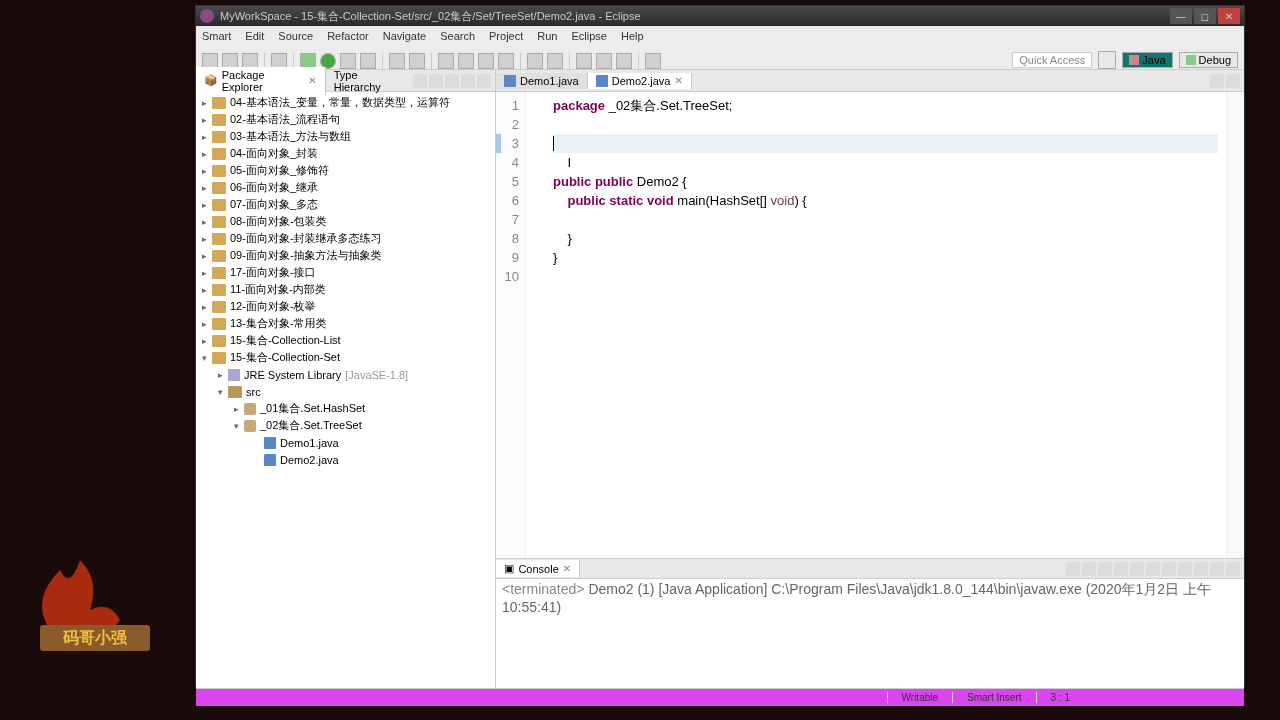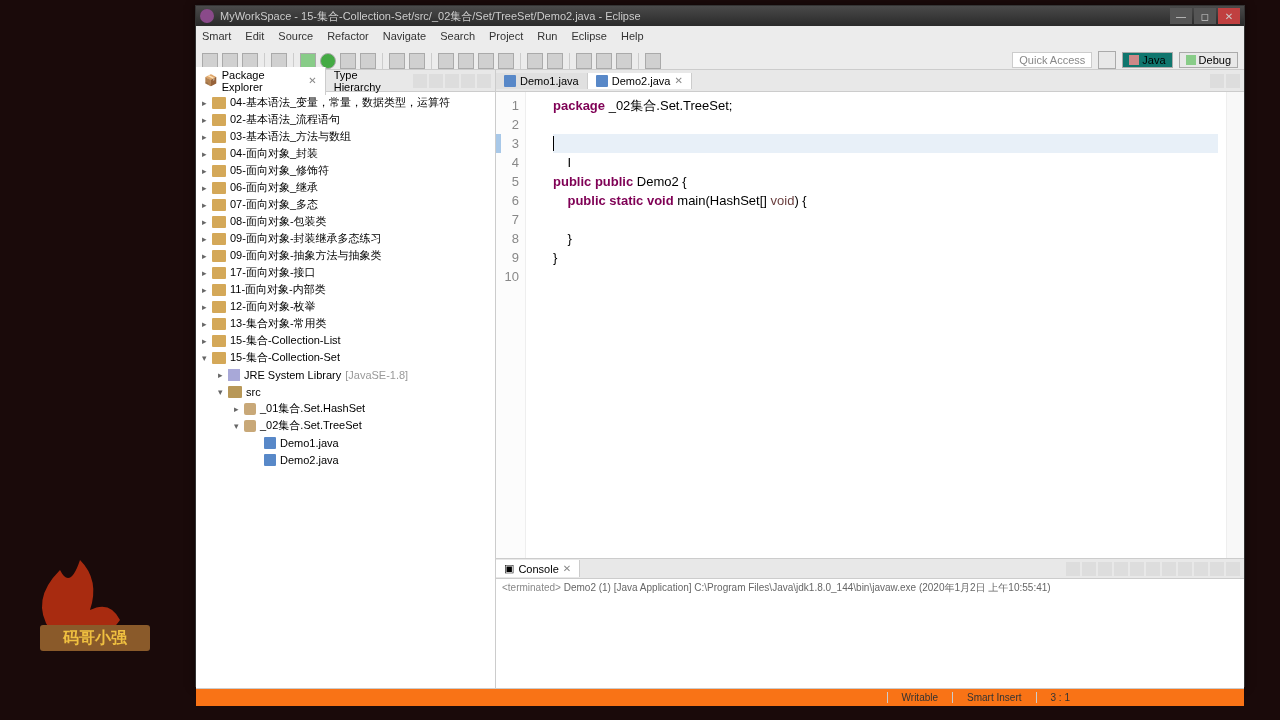--- a/index.html
+++ b/index.html
@@ -53,24 +53,24 @@
 .code-line.highlight { background: #e8f0f8; }
 .kw { color: #7f0055; font-weight: bold; }
 .arg { color: #6a3e3e; }
 .cursor-mark { border-left: 1px solid #000; }
 .side-ruler { width: 18px; background: #f8f8f8; border-left: 1px solid #eee; }
 .console-area { height: 130px; border-top: 1px solid #ccc; display: flex; flex-direction: column; background: #fff; }
 .console-tabs { height: 20px; background: #e8e8e8; display: flex; align-items: center; font-size: 11px; border-bottom: 1px solid #ccc; }
 .console-tab { padding: 2px 8px; background: #fff; border-right: 1px solid #ccc; display: flex; align-items: center; gap: 4px; }
 .console-icons { margin-left: auto; display: flex; gap: 2px; padding-right: 4px; }
 .ci { width: 14px; height: 14px; background: #ddd; cursor: pointer; }
-.console-status { padding: 2px 6px; font-size: 10px; color: #666; }
+.console-status { padding: 2px 6px; font-size: 14px; color: #666; }
 .term { color: #888; }
 .console-content { flex: 1; background: #fff; }
-.statusbar { height: 18px; background: #f97316; border-top: 1px solid #ccc; display: flex; align-items: center; font-size: 10px; color: #333; }
+.statusbar { height: 18px; background: #d946ef; border-top: 1px solid #ccc; display: flex; align-items: center; font-size: 10px; color: #333; }
 .statusbar-cell { border-left: 1px solid #ccc; padding: 0 14px; }
 .statusbar-spacer { flex: 1; }
 </style>
 </head>
 <body>
 
 <div class="desktop-flame">
   <svg viewBox="0 0 160 120">
       <path d="M40 90 Q20 60 50 30 Q60 50 70 20 Q90 40 80 70 Q100 60 110 80 Q90 110 40 90" fill="#cc3311" opacity="0.8"></path>
       <rect x="30" y="85" width="110" height="26" fill="#8a5a2a" rx="3"></rect>

